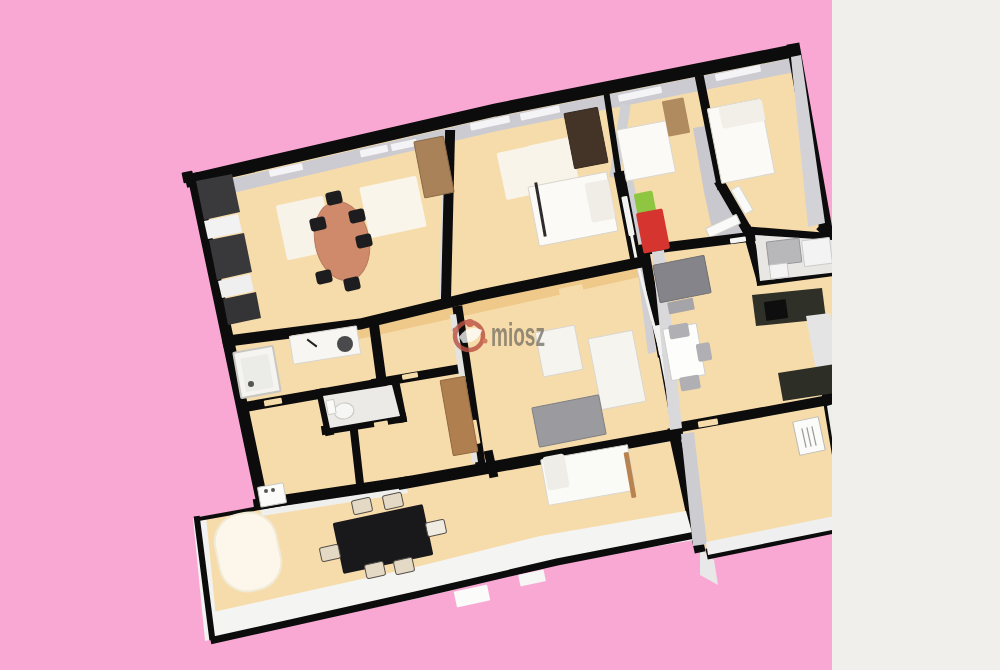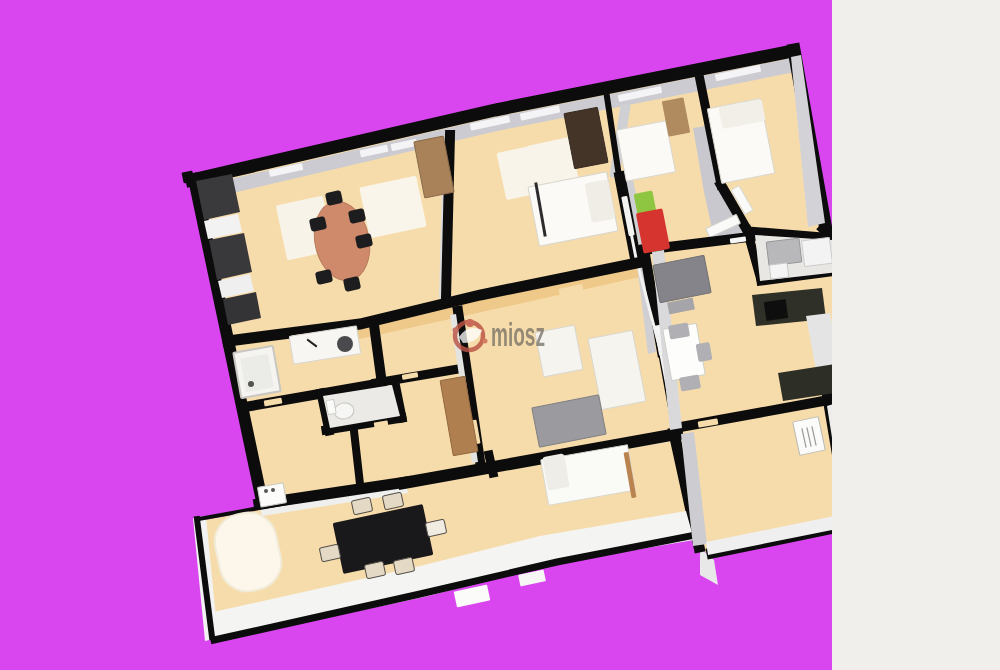--- a/index.html
+++ b/index.html
@@ -1,16 +1,16 @@
 <!DOCTYPE html>
 <html><head>
 <meta charset="utf-8">
 <style>
 html,body{margin:0;padding:0;background:#f0efeb;}
-#stage{position:relative;width:832px;height:670px;background:#d946ef;overflow:hidden;}
+#stage{position:relative;width:832px;height:670px;background:#f9a8d4;overflow:hidden;}
 </style>
 </head>
 <body>
 
 <div id="stage">
 <svg width="1000" height="670" viewBox="0 0 1000 670">
 
 <polygon points="189.0,175.0 795.0,45.0 826.0,230.0 838.0,242.0 866.0,392.0 830.0,400.0 852.0,526.0 711.0,557.0 697.0,545.0 678.0,436.0 405.0,484.0 258.0,507.0" fill="#f7dcab"></polygon>
 
 <polygon points="199.0,521.0 460.0,472.0 676.0,434.0 686.0,513.0 540.0,538.0 420.0,568.0 215.0,614.0" fill="#f7dcab"></polygon>

